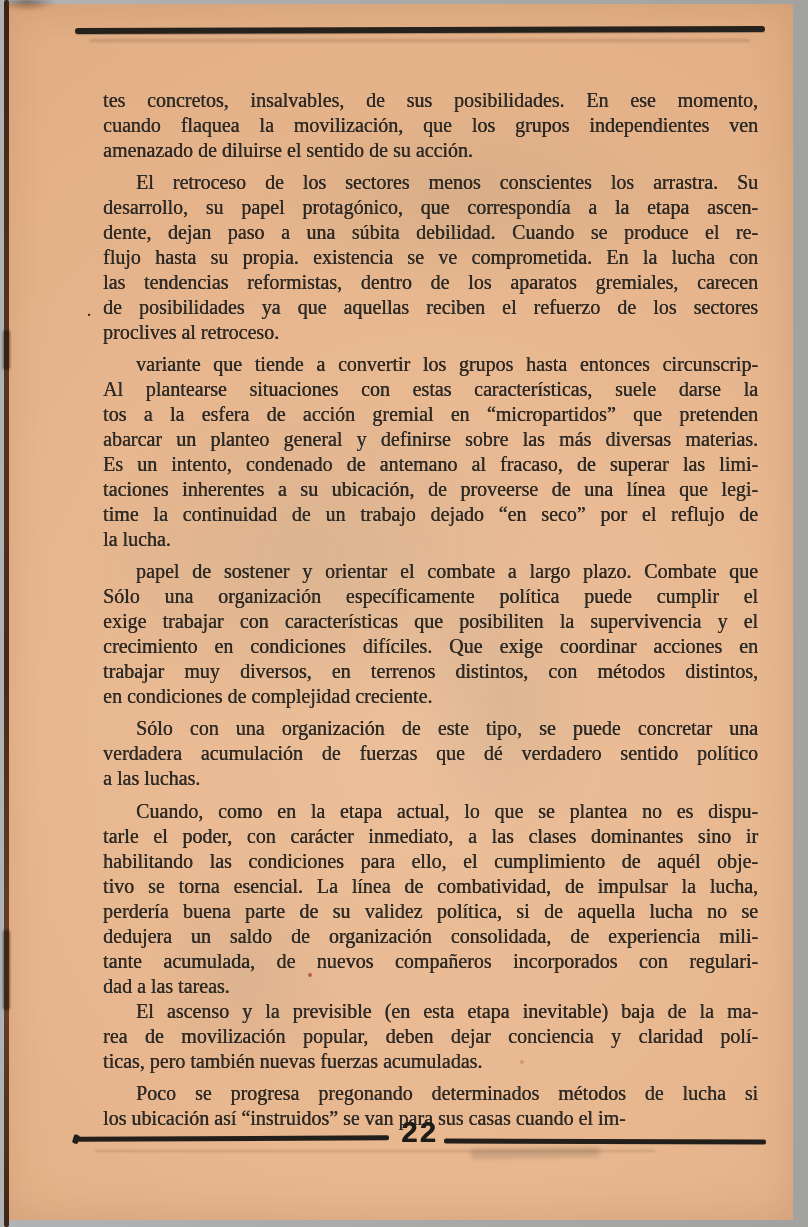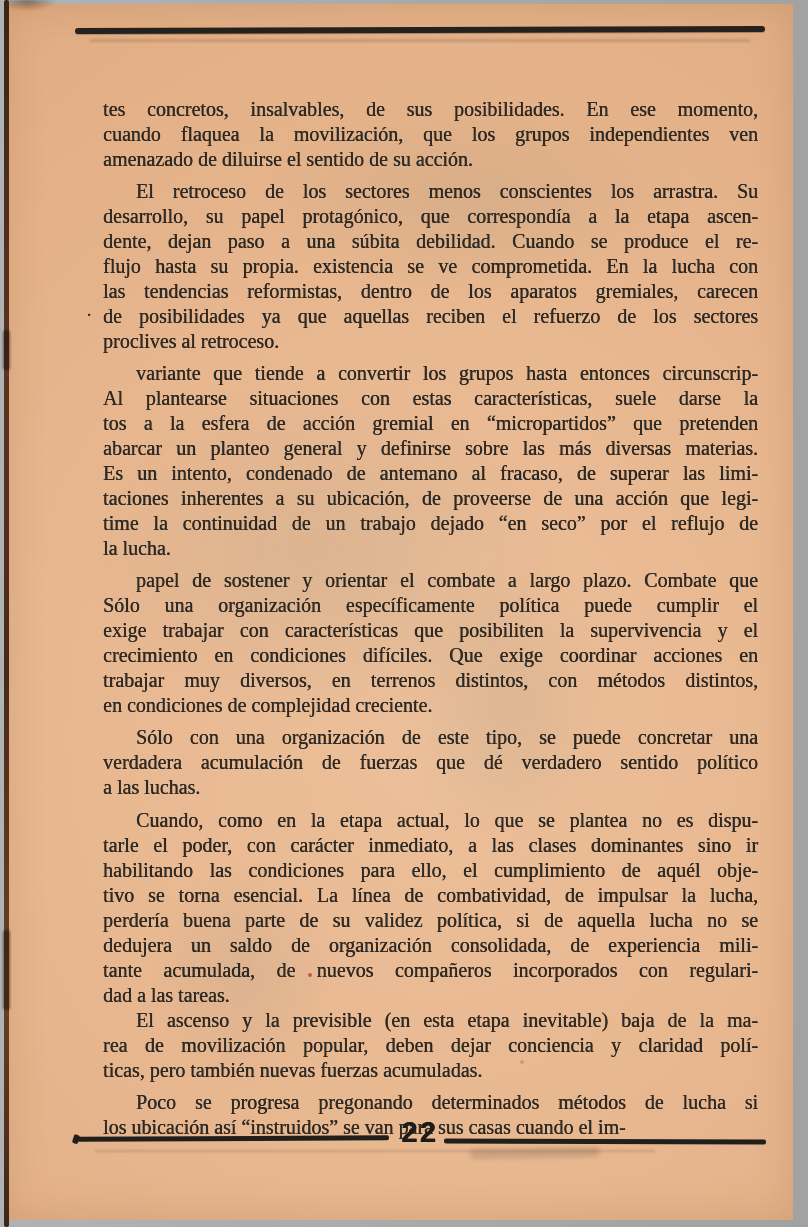--- a/index.html
+++ b/index.html
@@ -39,21 +39,21 @@
     position:absolute;left:90px;top:39px;width:660px;height:3px;
     background:rgba(150,110,80,.35);filter:blur(1px);
   }
   
   .content{
     position:absolute;left:103px;top:80px;width:655px;
     color:#2e2a25;
     font-size:20px;
   }
   .paragraph{margin:7px 0 0 0;}
-  .paragraph:first-child{margin-top:17px;}
+  .paragraph:first-child{margin-top:8px;}
   .paragraph.wide{margin-top:8px;}
   .paragraph.tight{margin-top:0;}
   .line{
     height:25px;line-height:25px;
     text-align:justify;text-align-last:justify;
     white-space:nowrap;
     text-shadow:0.35px 0 0 currentColor;
   }
   .line.last{text-align-last:left;}
   .paragraph.indent .line:first-child{text-indent:33px;}
@@ -138,21 +138,21 @@
       <div class="line">las tendencias reformistas, dentro de los aparatos gremiales, carecen</div>
       <div class="line">de posibilidades ya que aquellas reciben el refuerzo de los sectores</div>
       <div class="line last">proclives al retroceso.</div>
     </div>
     <div class="paragraph indent">
       <div class="line">variante que tiende a convertir los grupos hasta entonces circunscrip-</div>
       <div class="line">Al plantearse situaciones con estas características, suele darse la</div>
       <div class="line">tos a la esfera de acción gremial en “micropartidos” que pretenden</div>
       <div class="line">abarcar un planteo general y definirse sobre las más diversas materias.</div>
       <div class="line">Es un intento, condenado de antemano al fracaso, de superar las limi-</div>
-      <div class="line">taciones inherentes a su ubicación, de proveerse de una acción que legi-</div>
+      <div class="line">taciones inherentes a su ubicación, de proveerse de una línea que legi-</div>
       <div class="line">time la continuidad de un trabajo dejado “en seco” por el reflujo de</div>
       <div class="line last">la lucha.</div>
     </div>
     <div class="paragraph indent">
       <div class="line">papel de sostener y orientar el combate a largo plazo. Combate que</div>
       <div class="line">Sólo una organización específicamente política puede cumplir el</div>
       <div class="line">exige trabajar con características que posibiliten la supervivencia y el</div>
       <div class="line">crecimiento en condiciones difíciles. Que exige coordinar acciones en</div>
       <div class="line">trabajar muy diversos, en terrenos distintos, con métodos distintos,</div>
       <div class="line last">en condiciones de complejidad creciente.</div>

